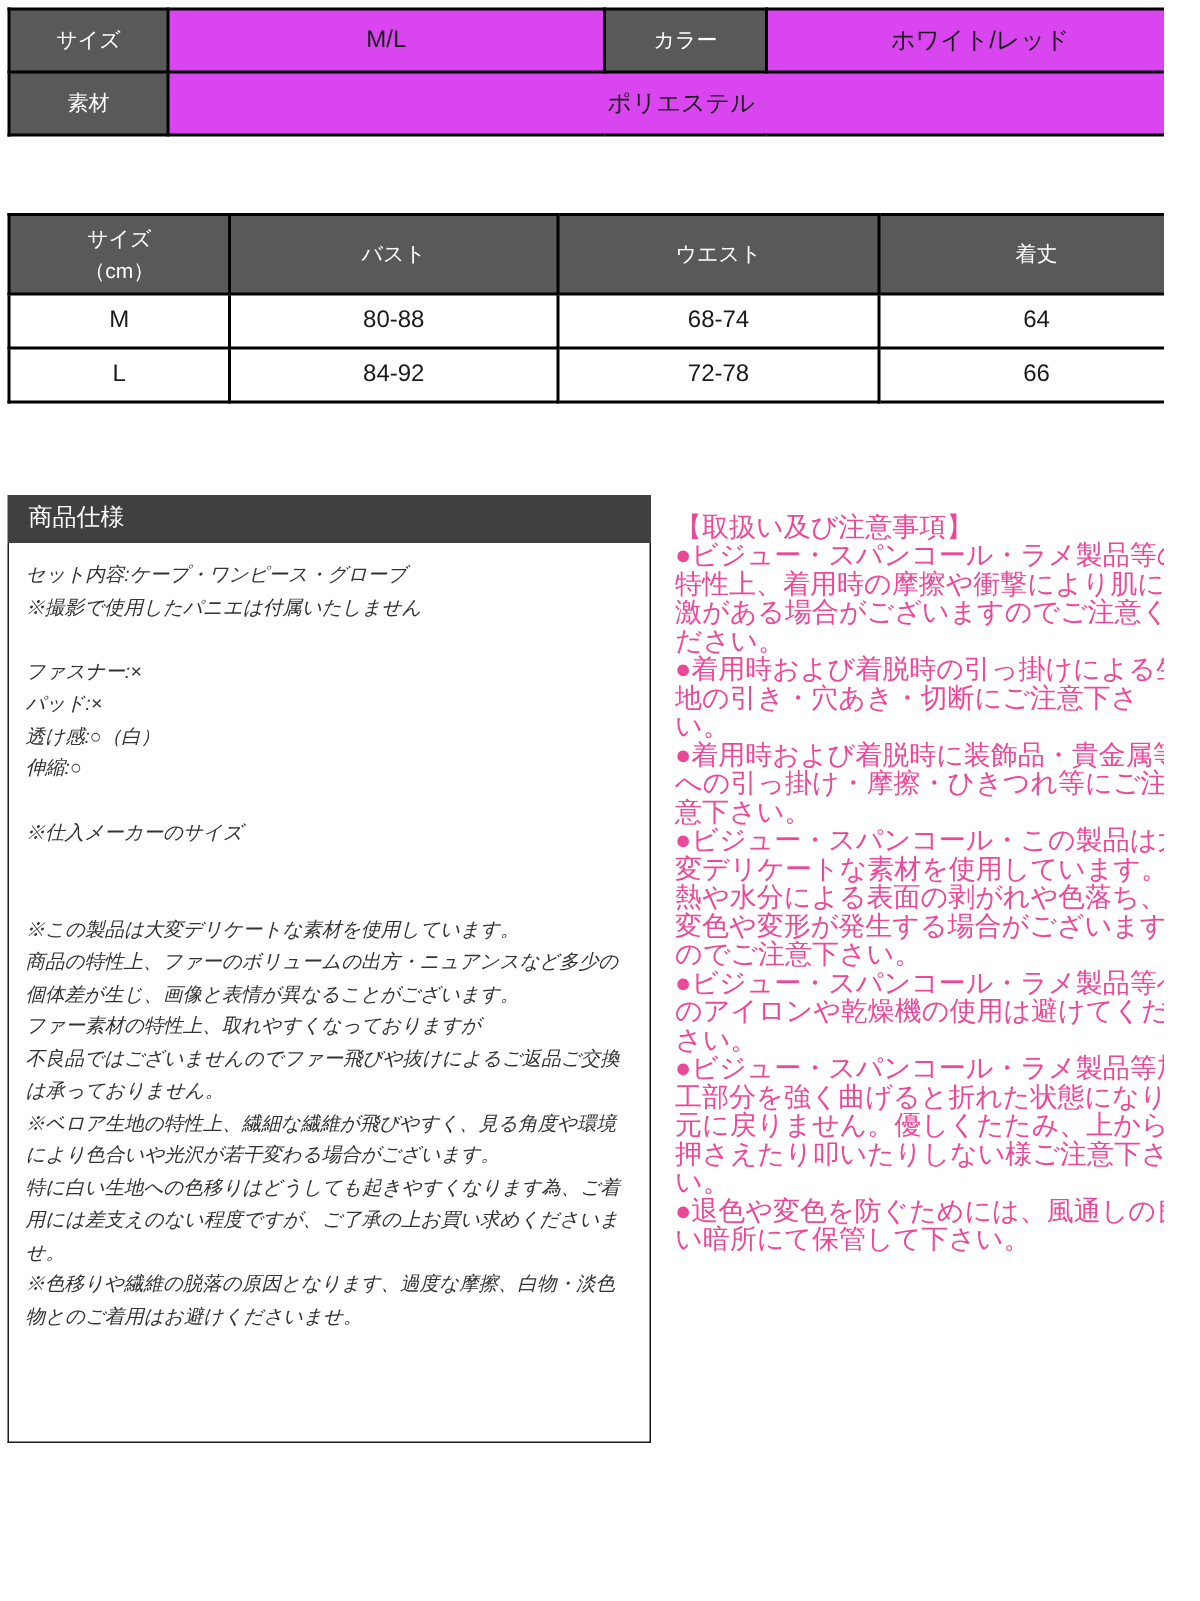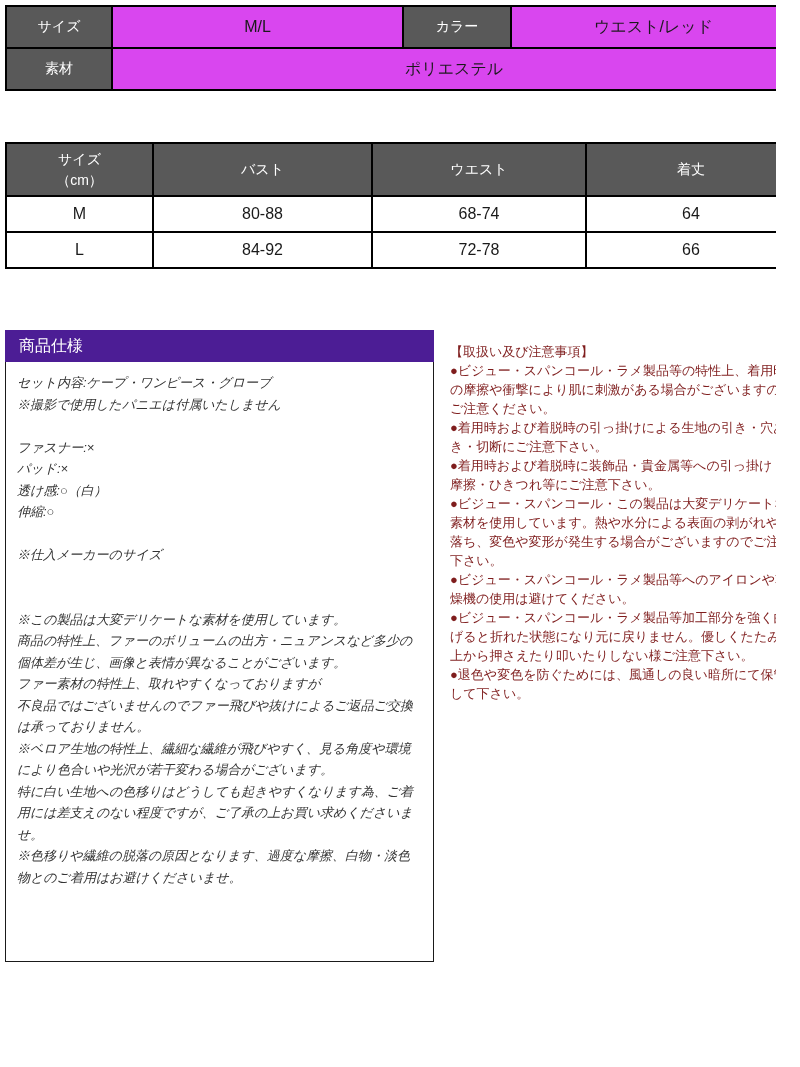--- a/index.html
+++ b/index.html
@@ -78,21 +78,21 @@
     top: 330px;
     width: 790px;
     display: flex;
     align-items: flex-start;
   }
   .spec-box {
     width: 429px;
     box-sizing: border-box;
   }
   .spec-header {
-    background: #4c1d95;
+    background: #404040;
     color: #ffffff;
     font-size: 16px;
     height: 32px;
     line-height: 32px;
     padding-left: 14px;
     box-sizing: border-box;
   }
   .spec-body {
     border: 1px solid #1a1a1a;
     border-top: none;
@@ -106,23 +106,23 @@
   .spec-line {
     min-height: 21.5px;
     margin: 0;
     font-style: italic;
   }
   .notes-col {
     margin-left: 16px;
     width: 345px;
     box-sizing: border-box;
     padding-top: 12px;
-    font-size: 13px;
+    font-size: 18px;
     line-height: 19px;
-    color: #7f1d1d;
+    color: #ec4899;
   }
   .notes-col p {
     margin: 0;
   }
   .notes-title {
     margin-bottom: 2px;
   }
 </style>
 </head>
 <body>
@@ -134,21 +134,21 @@
       <col style="width:106px">
         <col style="width:291px">
         <col style="width:108px">
         <col style="width:285px">
     </colgroup>
     <tbody>
         <tr>
       <th>サイズ</th>
       <td>M/L</td>
       <th>カラー</th>
-      <td>ウエスト/レッド</td>
+      <td>ホワイト/レッド</td>
     </tr>
     <tr>
       <th>素材</th>
       <td colspan="3">ポリエステル</td>
     </tr>
   </tbody>
     </table>
 
   <table class="size-chart">
     <colgroup>

